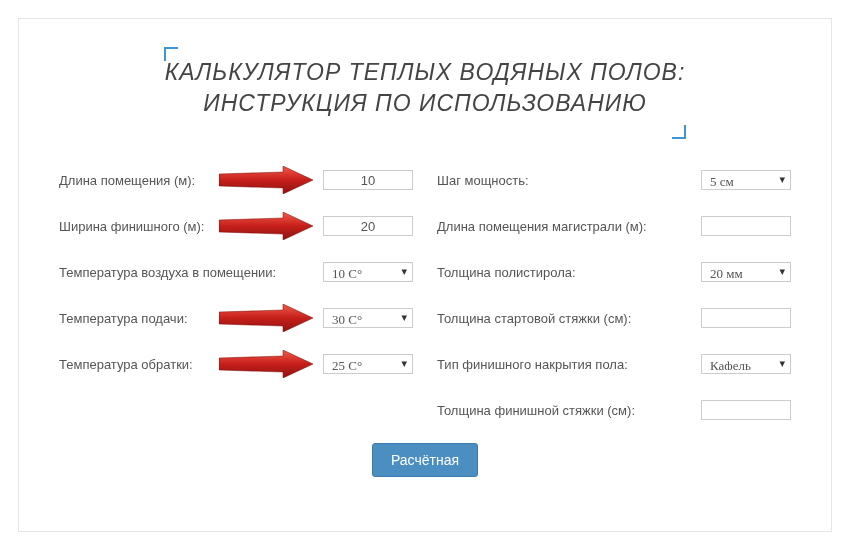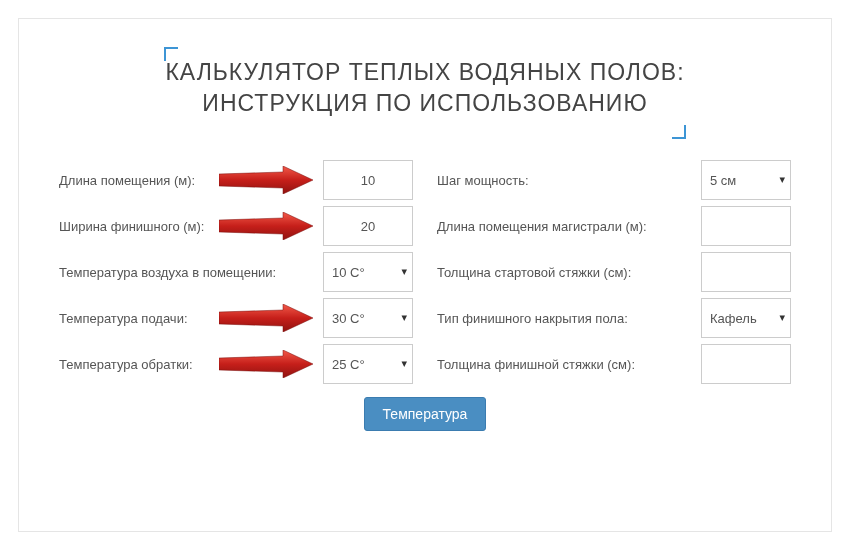--- a/index.html
+++ b/index.html
@@ -31,52 +31,54 @@
     border-width: 0;
   }
   .corner-tl { top: 0; left: 105px; border-top-width: 2px; border-left-width: 2px; }
   .corner-br { bottom: 0; right: 105px; border-bottom-width: 2px; border-right-width: 2px; }
   h1 {
     font-weight: 300;
     font-size: 23px;
     letter-spacing: 1px;
     color: #444;
     line-height: 1.35;
+    font-style: italic;
   }
   .form {
     display: grid;
     grid-template-columns: 1fr 1fr;
     column-gap: 24px;
   }
   .row {
     display: flex;
     align-items: center;
     justify-content: space-between;
     min-height: 46px;
     position: relative;
   }
   .label {
     font-size: 13px;
     color: #555;
     flex: 1;
   }
   .control {
     width: 90px;
-    height: 40px;
+    height: 20px;
     border: 1px solid #ccc;
     padding: 3px 8px;
     font-size: 13px;
     color: #555;
     background: #fff;
   }
   select.control {
     appearance: none;
     -webkit-appearance: none;
     padding-right: 20px;
     background-image: none;
+    font-family: Liberation Serif, serif;
   }
   .select-wrap {
     position: relative;
     width: 90px;
   }
   .select-wrap::after {
     content: "▾";
     position: absolute;
     right: 6px;
     top: 50%;
@@ -190,20 +192,28 @@
             <option>5 см</option>
           </select>
         </div>
       </div>
 
       <div class="row">
         <span class="label">Длина помещения магистрали (м):</span>
         <input class="control" value="" style="">
       </div>
 
+      <div class="row">
+        <span class="label">Толщина полистирола:</span>
+        <div class="select-wrap">
+          <select class="control">
+            <option>20 мм</option>
+          </select>
+        </div>
+      </div>
 
       <div class="row">
         <span class="label">Толщина стартовой стяжки (см):</span>
         <input class="control" value="" style="">
       </div>
 
       <div class="row">
         <span class="label">Тип финишного накрытия пола:</span>
         <div class="select-wrap">
           <select class="control">
@@ -213,15 +223,15 @@
       </div>
 
       <div class="row">
         <span class="label">Толщина финишной стяжки (см):</span>
         <input class="control" value="" style="">
       </div>
     </div>
   </div>
 
   <div class="btn-wrap">
-    <button class="btn">Температура</button>
+    <button class="btn">Расчётная</button>
   </div>
 </div>
 
 </body></html>

